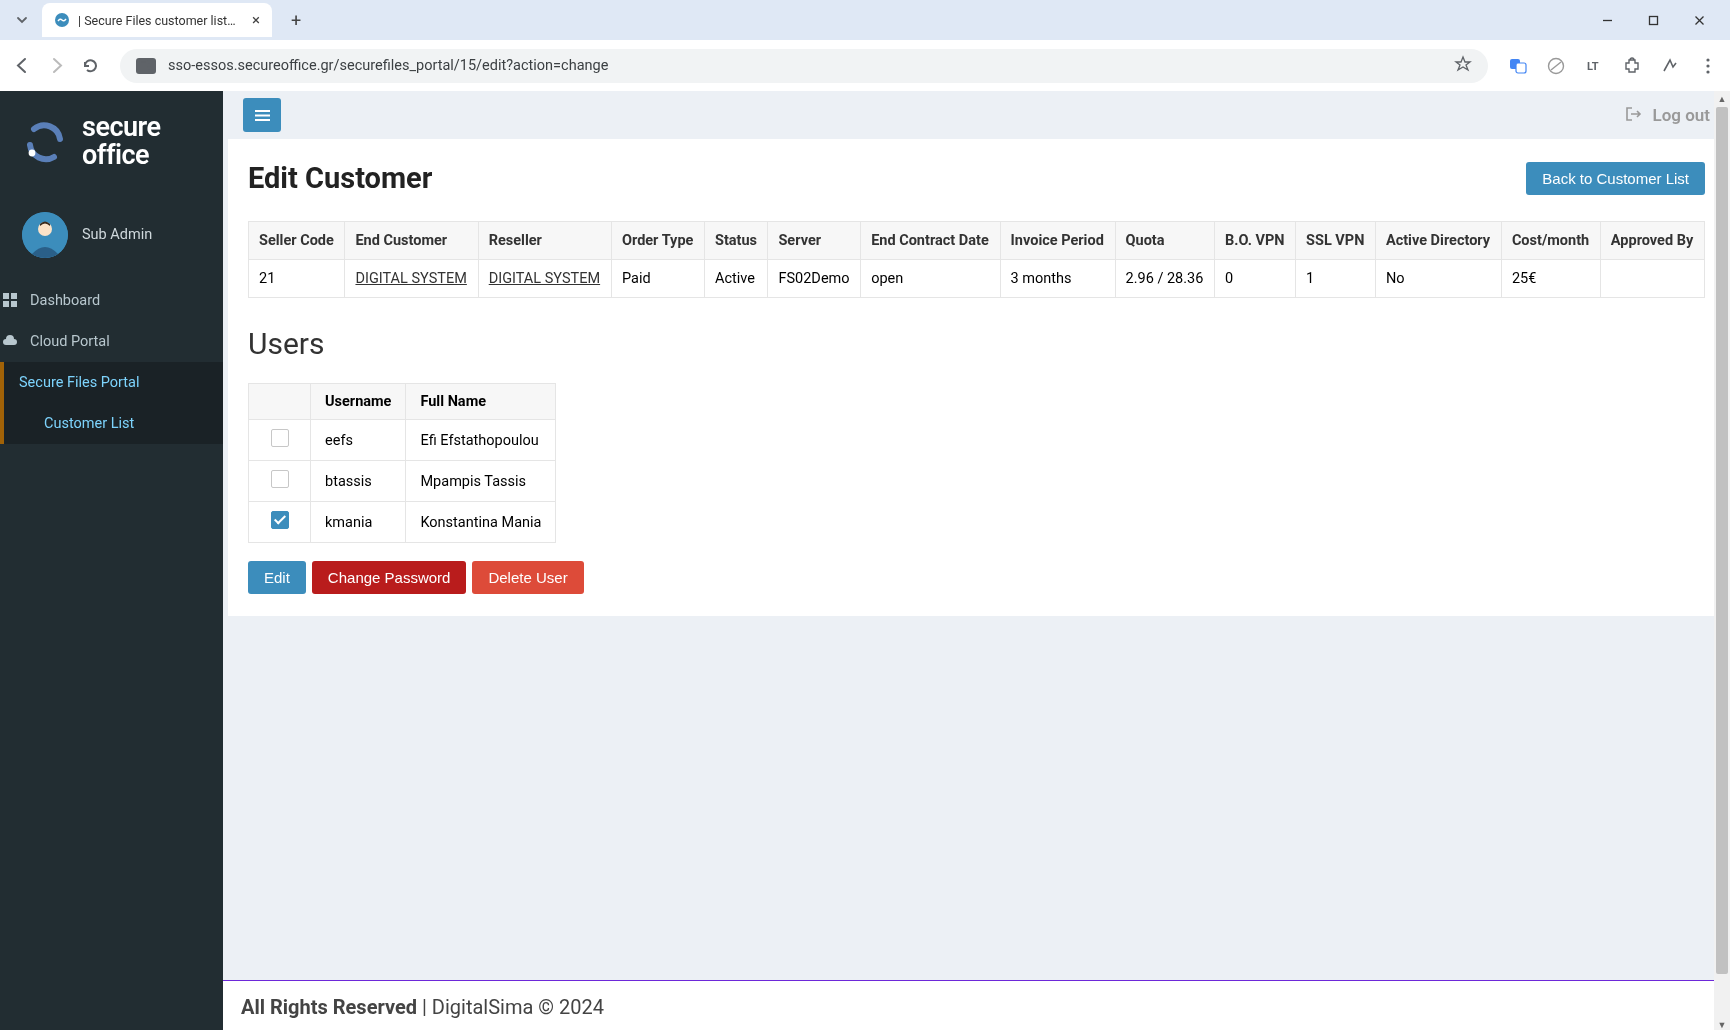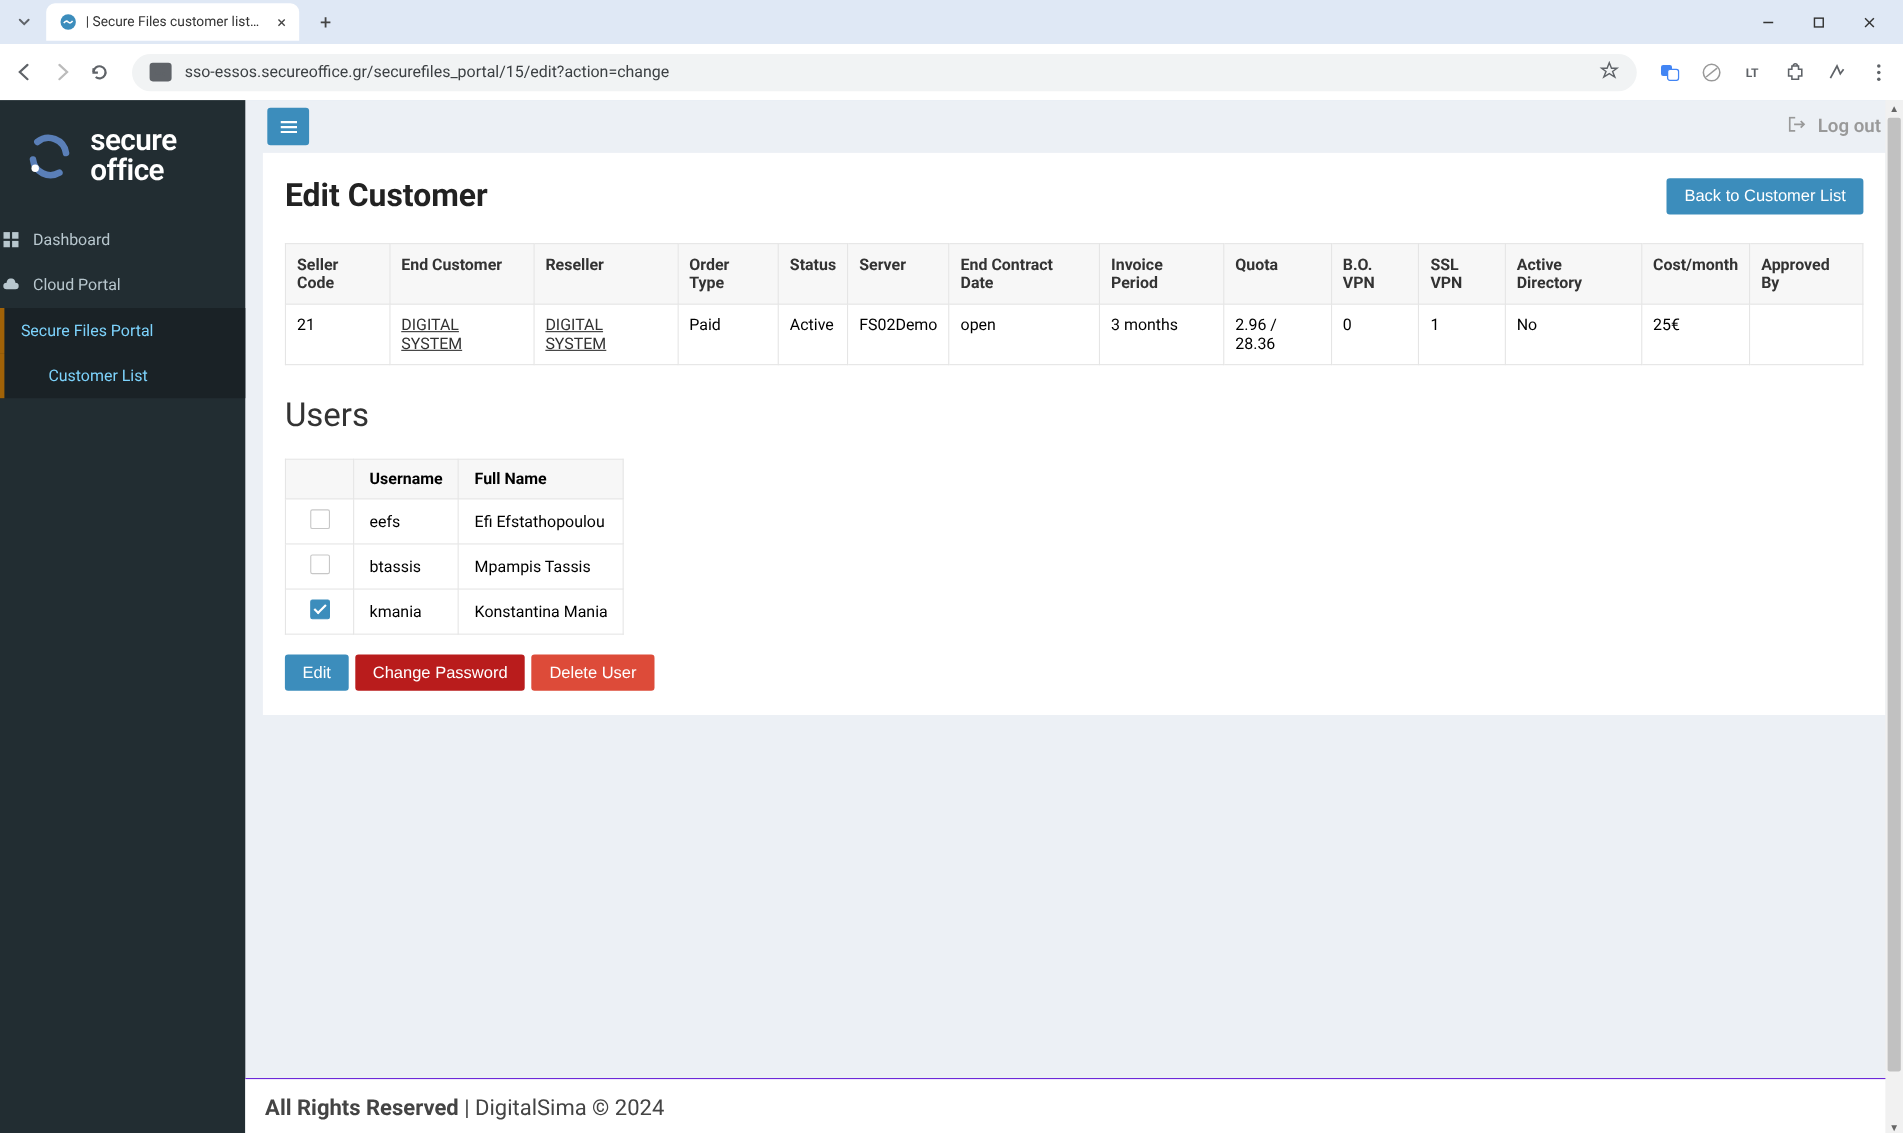--- a/index.html
+++ b/index.html
@@ -43,21 +43,21 @@
     .side-nav li.active { background: #1a2226; border-left: 4px solid #a16207; color: #7dd3fc; padding-left: 15px; }
     .side-icon { width: 16px; height: 16px; display: inline-flex; align-items: center; justify-content: center; }
     .side-sub { padding-left: 40px !important; font-size: 14px; }
 
     
     .main { flex: 1; display: flex; flex-direction: column; position: relative; }
     .topbar { height: 48px; background: transparent; display: flex; align-items: center; padding: 0 20px; }
     .hamburger-btn { width: 38px; height: 34px; background: #3c8dbc; color: #fff; border-radius: 3px; display: flex; align-items: center; justify-content: center; cursor: pointer; }
     .logout-link { margin-left: auto; color: #999; font-size: 17px; font-weight: 600; display: flex; align-items: center; gap: 10px; cursor: pointer; }
 
-    .content-card { background: #fff; margin: 0 16px; padding: 22px 20px; }
+    .content-card { background: #fff; margin: 0 5px; padding: 22px 20px; }
     .card-header { display: flex; align-items: center; justify-content: space-between; margin-bottom: 26px; }
     .page-title { font-size: 29px; font-weight: 700; color: #222; }
     .btn { display: inline-block; padding: 8px 16px; border-radius: 3px; font-size: 15px; cursor: pointer; border: none; color: #fff; }
     .btn-blue { background: #3c8dbc; }
     .btn-green { background: #b91c1c; }
     .btn-red { background: #dd4b39; }
 
     
     table.details, table.users { border-collapse: collapse; font-size: 14.5px; }
     table.details { width: 100%; margin-bottom: 28px; }
@@ -204,20 +204,31 @@
         <svg width="44" height="44" viewBox="0 0 44 44">
           <path d="M 10 10 A 16 16 0 0 1 36 20" stroke="#5a7fb8" stroke-width="6" fill="none" stroke-linecap="round"></path>
           <path d="M 6 26 A 16 16 0 0 0 30 38" stroke="#5a7fb8" stroke-width="6" fill="none" stroke-linecap="round"></path>
           <circle cx="8" cy="34" r="3.4" fill="#fff"></circle>
         </svg>
       </span>
       <div class="logo-text">
         <div>secure</div>
         <div>office</div>
       </div>
+    </div>
+    <div class="user-panel">
+      <div class="avatar">
+        <svg width="46" height="46" viewBox="0 0 46 46">
+            <circle cx="23" cy="23" r="23" fill="#3c8dbc"></circle>
+            <circle cx="23" cy="17" r="7" fill="#fde3c8"></circle>
+            <path d="M18 14 Q23 9 28 14 L28 12 Q23 7 18 12 Z" fill="#3b2b1e"></path>
+            <path d="M10 42 Q23 28 36 42 L36 46 L10 46 Z" fill="#2a5f88"></path>
+          </svg>
+      </div>
+      <div class="user-name">Sub Admin</div>
     </div>
     <ul class="side-nav">
       <li>
         <span class="side-icon">
             <svg width="14" height="14">
               <rect x="0" y="0" width="6" height="6" fill="#b8c7ce"></rect>
               <rect x="8" y="0" width="6" height="6" fill="#b8c7ce"></rect>
               <rect x="0" y="8" width="6" height="6" fill="#b8c7ce"></rect>
               <rect x="8" y="8" width="6" height="6" fill="#b8c7ce"></rect>
             </svg>

